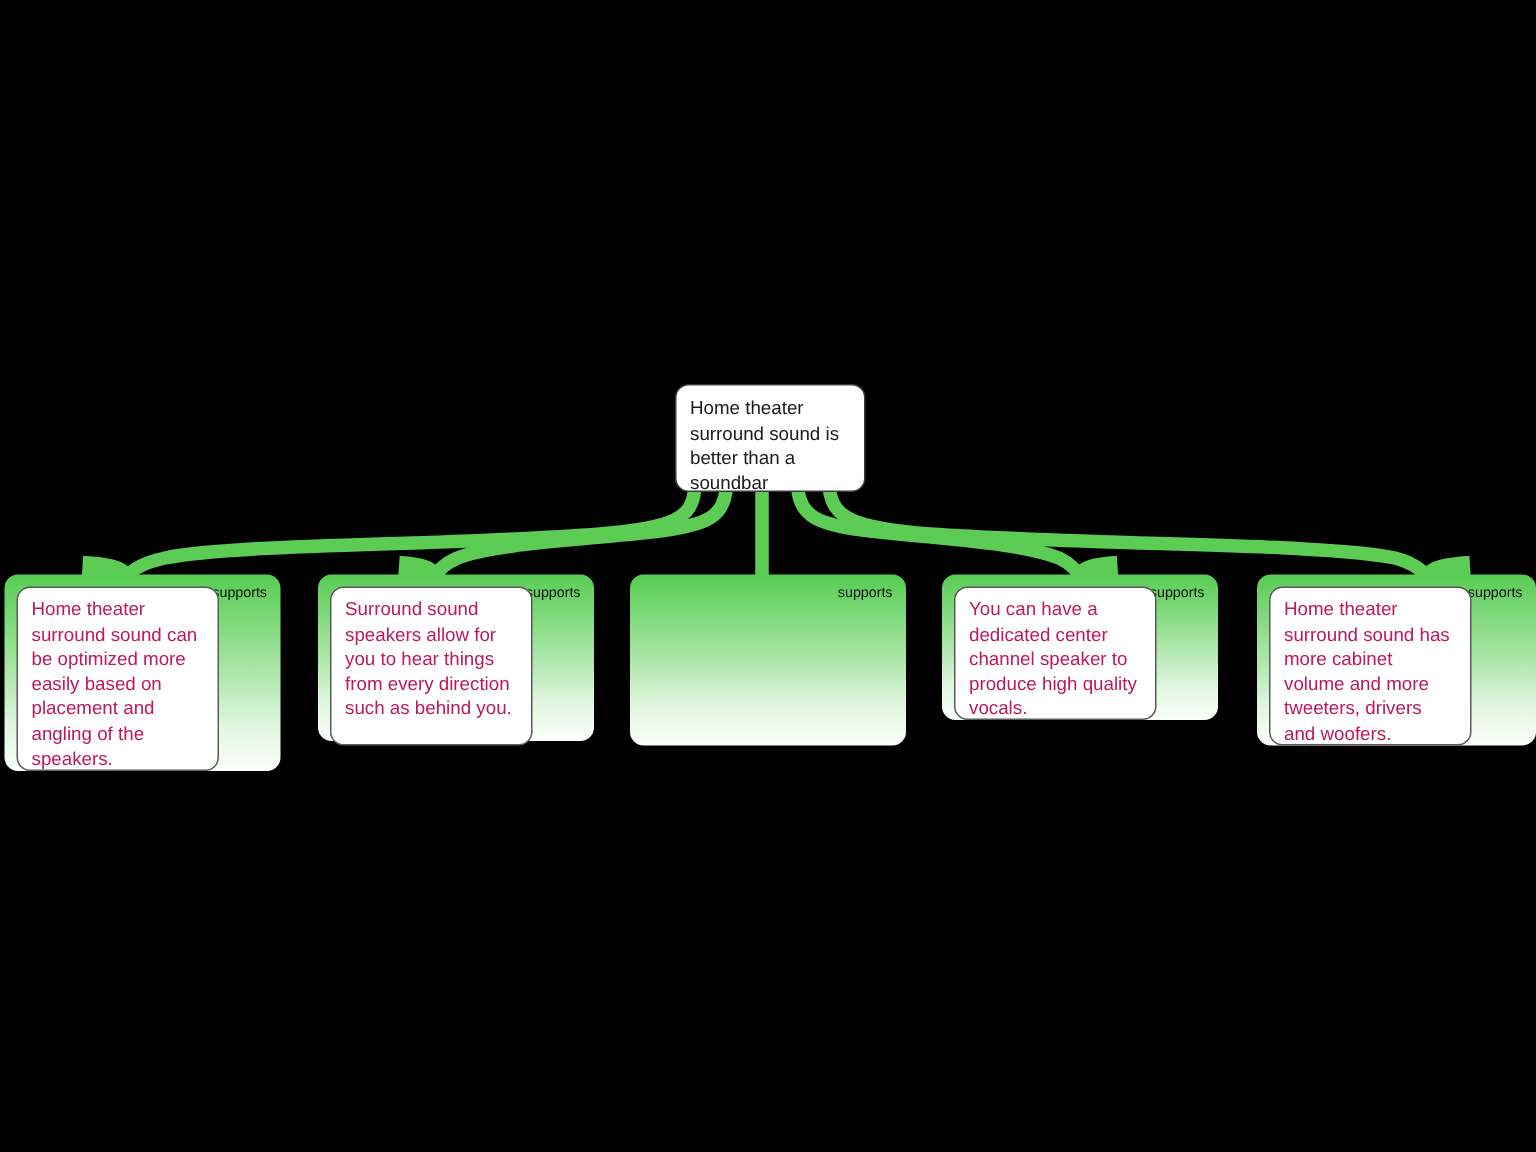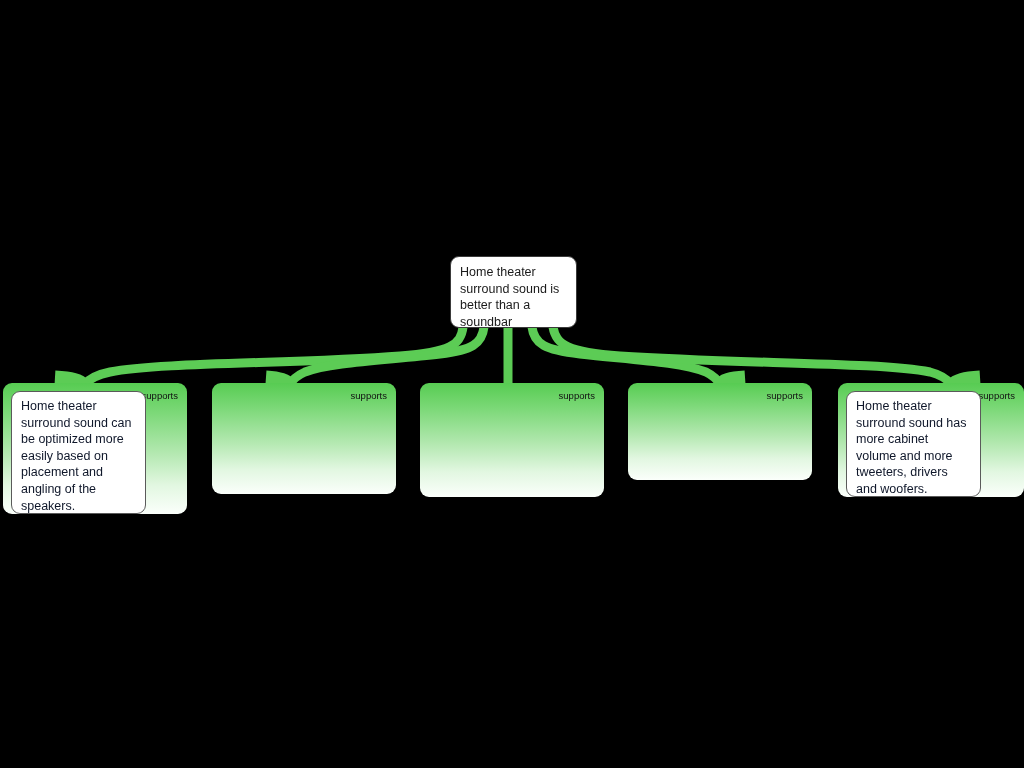--- a/index.html
+++ b/index.html
@@ -72,21 +72,21 @@
     background: #ffffff;
     border: 1px solid #5a5a5a;
     border-radius: 9px;
     box-sizing: border-box;
     padding: 6px 9px 6px 9px;
   }
 
   .support-card-text {
     font-size: 12.5px;
     line-height: 16.6px;
-    color: #0f172a;
+    color: #be185d;
     white-space: pre-line;
   }
 </style>
 </head>
 <body>
 
 <div id="canvas">
 
   <svg id="edges" viewBox="0 0 1024 768" xmlns="http://www.w3.org/2000/svg">
     <g fill="none" stroke="#5ccc55" stroke-linecap="butt">
@@ -113,28 +113,34 @@
 
   <div class="support-node" style="left:3px; top:383px; width:184px; height:131px;">
     <div class="support-label">supports</div>
     <div class="support-card" style="width:135px; height:123px;">
       <div class="support-card-text">Home theater surround sound can be optimized more easily based on placement and angling of the speakers.</div>
     </div>
   </div>
 
   <div class="support-node" style="left:212px; top:383px; width:184px; height:111px;">
     <div class="support-label">supports</div>
+    <div class="support-card" style="width:135px; height:106px;">
+      <div class="support-card-text">Surround sound speakers allow for you to hear things from every direction such as behind you.</div>
+    </div>
   </div>
 
   <div class="support-node" style="left:420px; top:383px; width:184px; height:114px;">
     <div class="support-label">supports</div>
   </div>
 
   <div class="support-node" style="left:628px; top:383px; width:184px; height:97px;">
     <div class="support-label">supports</div>
+    <div class="support-card" style="width:135px; height:89px;">
+      <div class="support-card-text">You can have a dedicated center channel speaker to produce high quality vocals.</div>
+    </div>
   </div>
 
   <div class="support-node" style="left:838px; top:383px; width:186px; height:114px;">
     <div class="support-label">supports</div>
     <div class="support-card" style="width:135px; height:106px;">
       <div class="support-card-text">Home theater surround sound has more cabinet volume and more tweeters, drivers and woofers.</div>
     </div>
   </div>
 
 </div>

